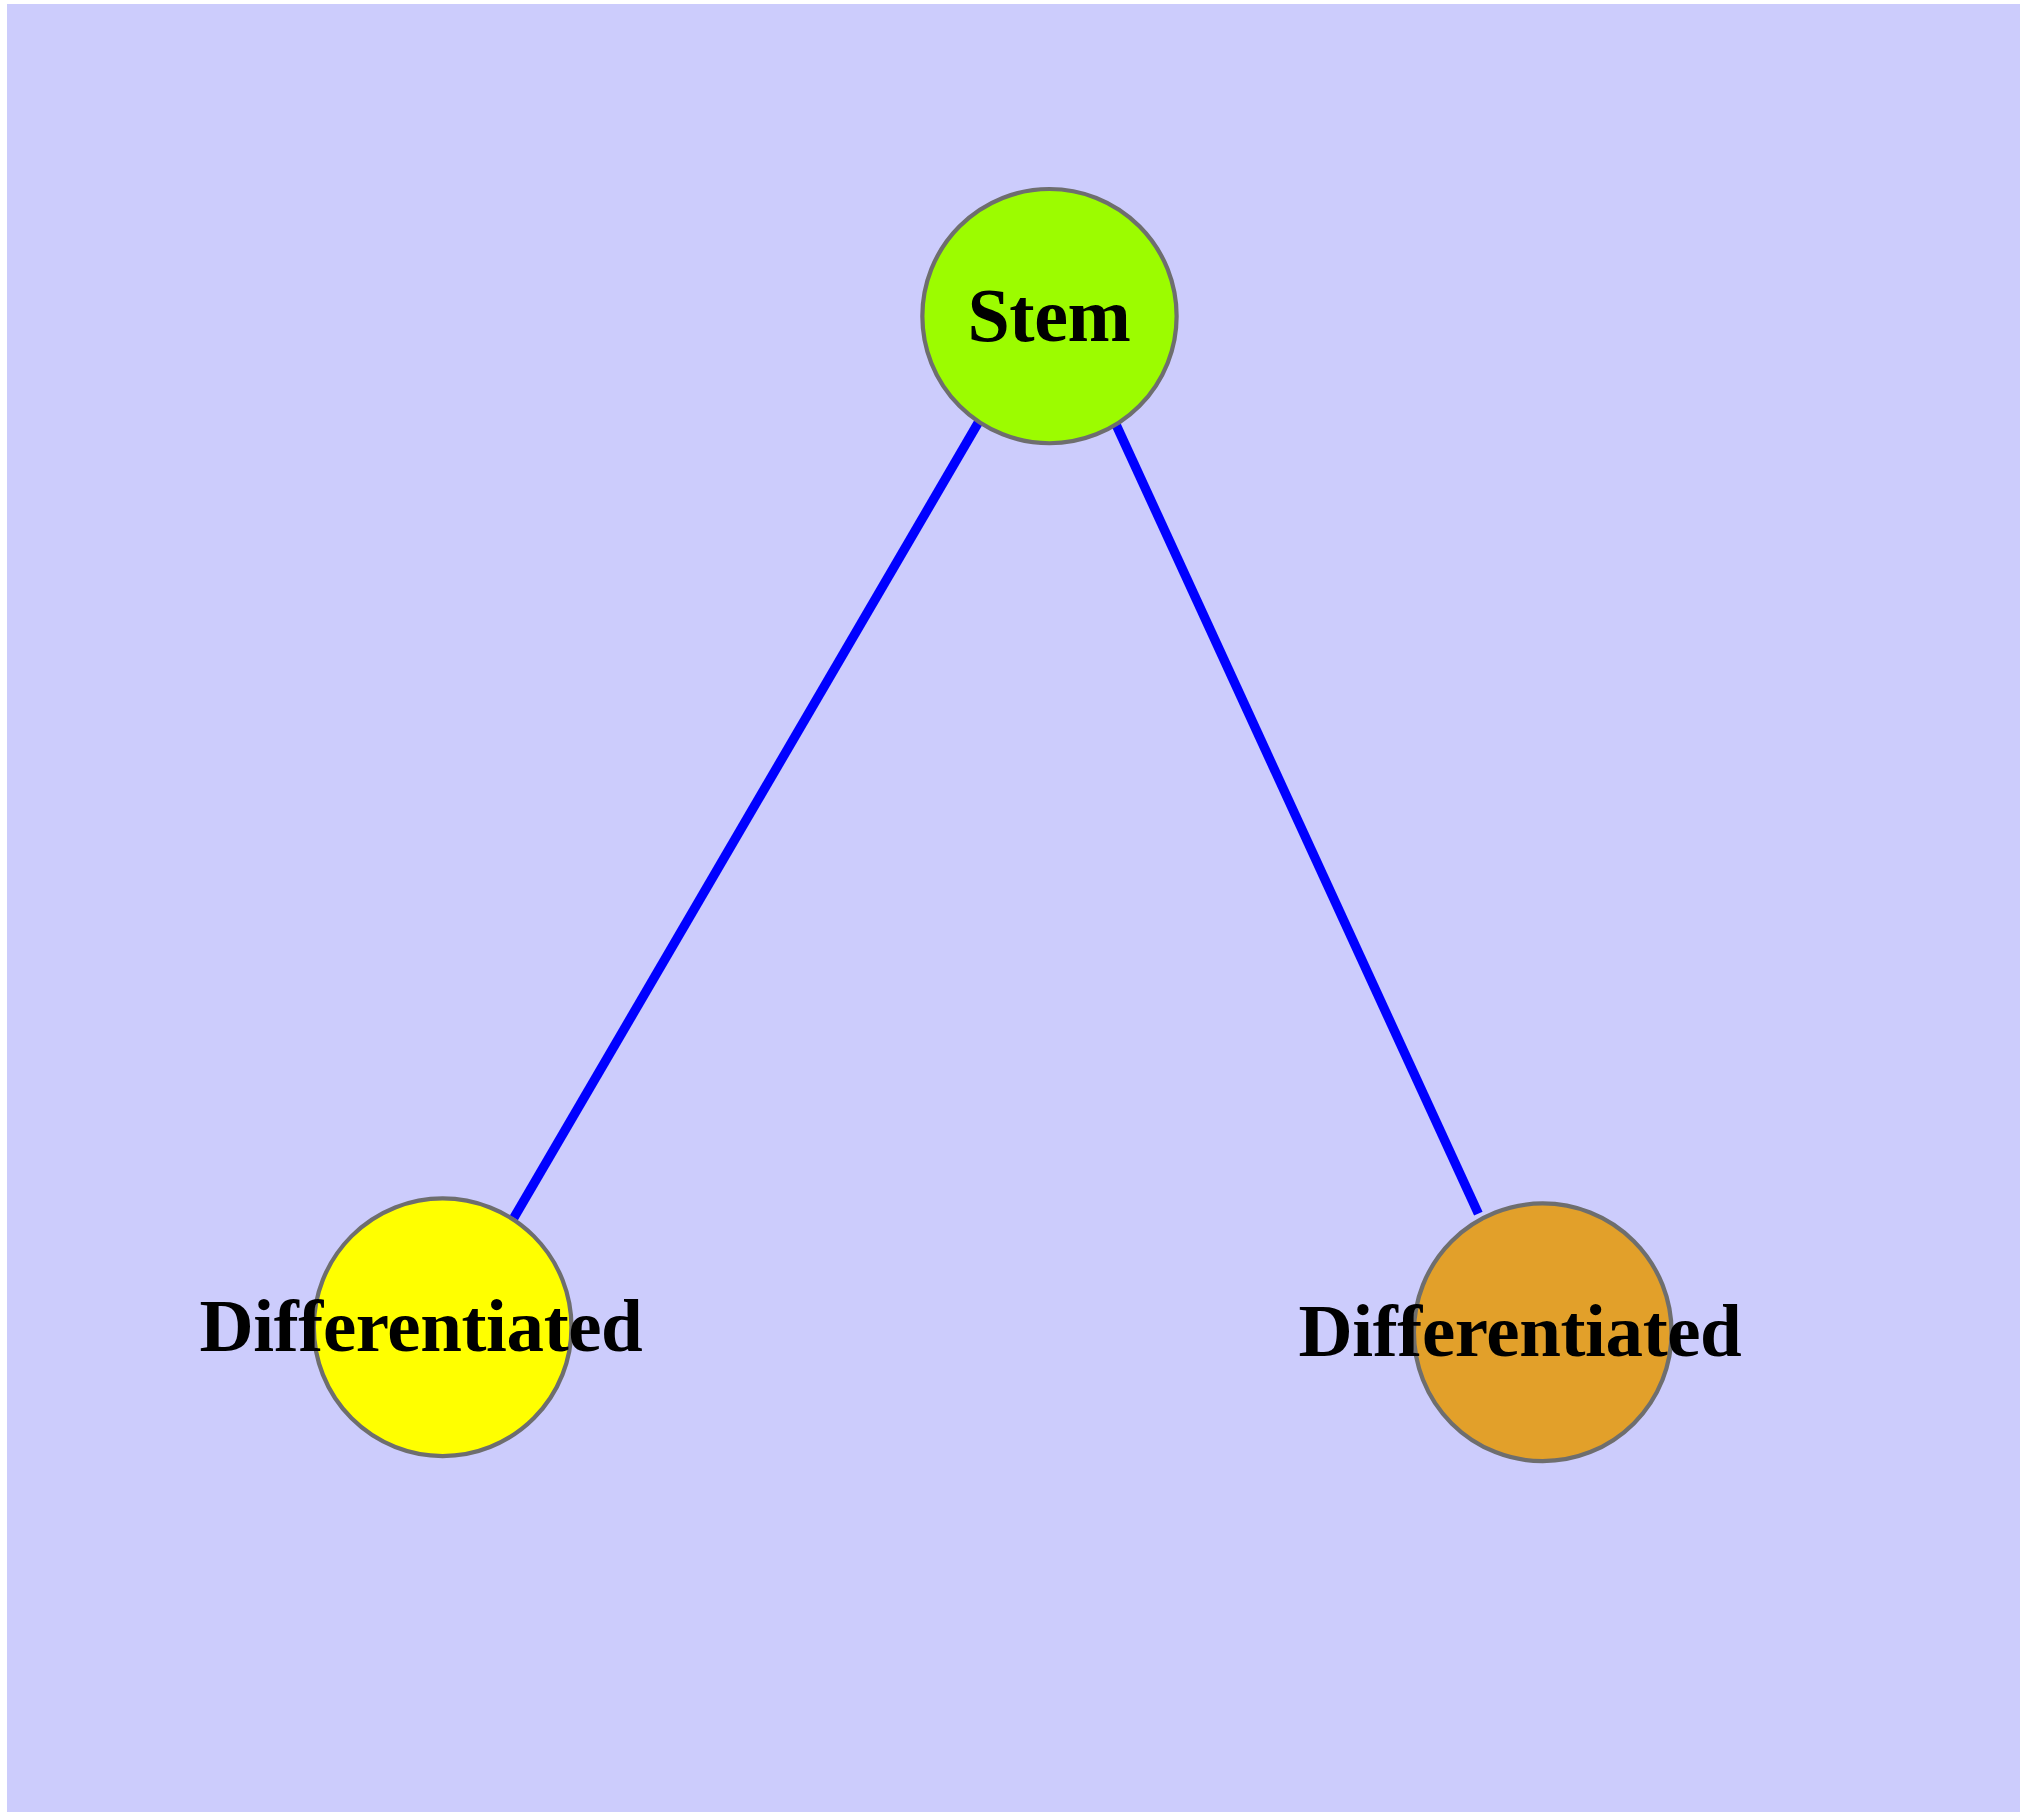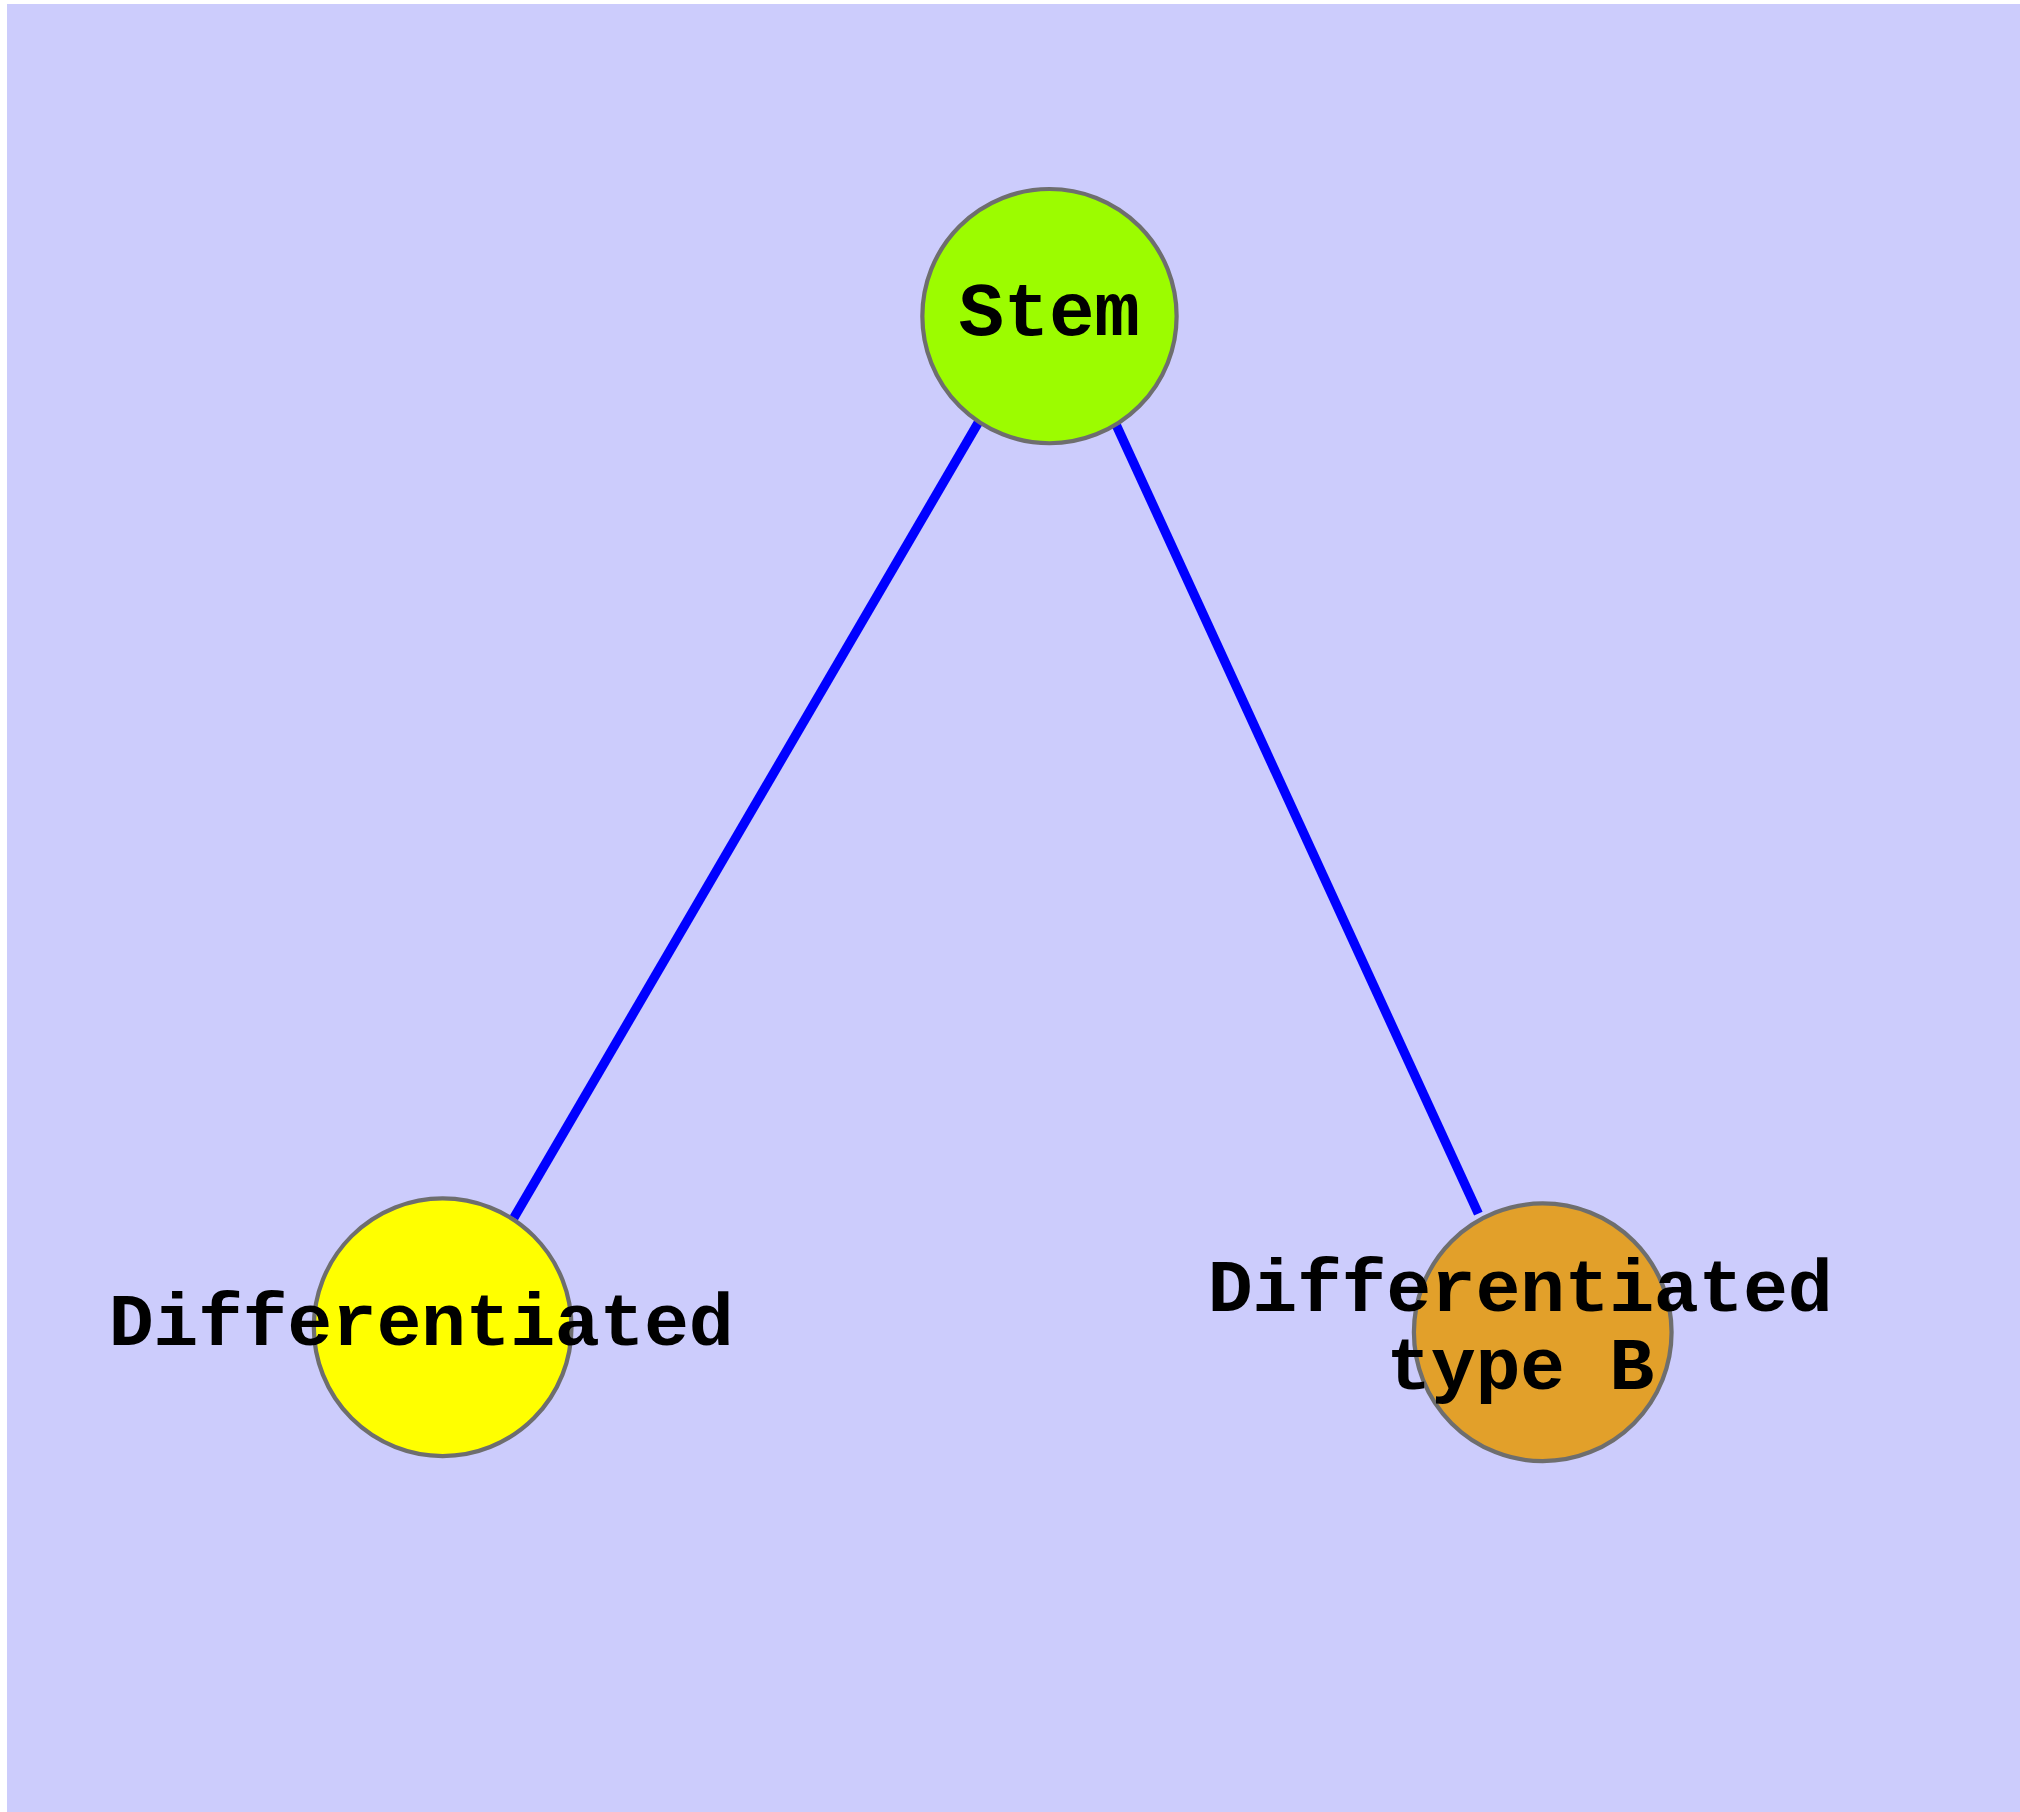--- a/index.html
+++ b/index.html
@@ -7,21 +7,21 @@
     margin: 0;
     padding: 0;
     background: #ffffff;
   }
   #stage {
     position: relative;
     width: 2021px;
     height: 1812px;
     background: #ffffff;
     overflow: hidden;
-    font-family: Liberation Mono, monospace;
+    font-family: Liberation Serif, serif;
   }
   #canvas-bg {
     position: absolute;
     left: 6.8px;
     top: 4.2px;
     width: 2014px;
     height: 1808px;
     background: #ccccfc;
   }
   #graph-svg {
@@ -76,16 +76,16 @@
       <circle cx="1238" cy="373" r="150" fill="#9cfc00" stroke="#6e6e6e" stroke-width="5"></circle>
       <circle cx="522" cy="1566" r="152" fill="#ffff00" stroke="#6e6e6e" stroke-width="5"></circle>
       <circle cx="1820" cy="1572" r="152" fill="#e2a02a" stroke="#6e6e6e" stroke-width="5"></circle>
     </g>
   </svg>
 
   <div class="node-label" id="label-stem">Stem</div>
 
   <div class="node-label" id="label-type-a"><span>Differentiated</span><br></div>
 
-  <div class="node-label" id="label-type-b"><span>Differentiated</span><br><span>type B</span></div>
+  <div class="node-label" id="label-type-b"><span>Differentiated</span><br></div>
 
 </div>
 
 
 </body></html>

